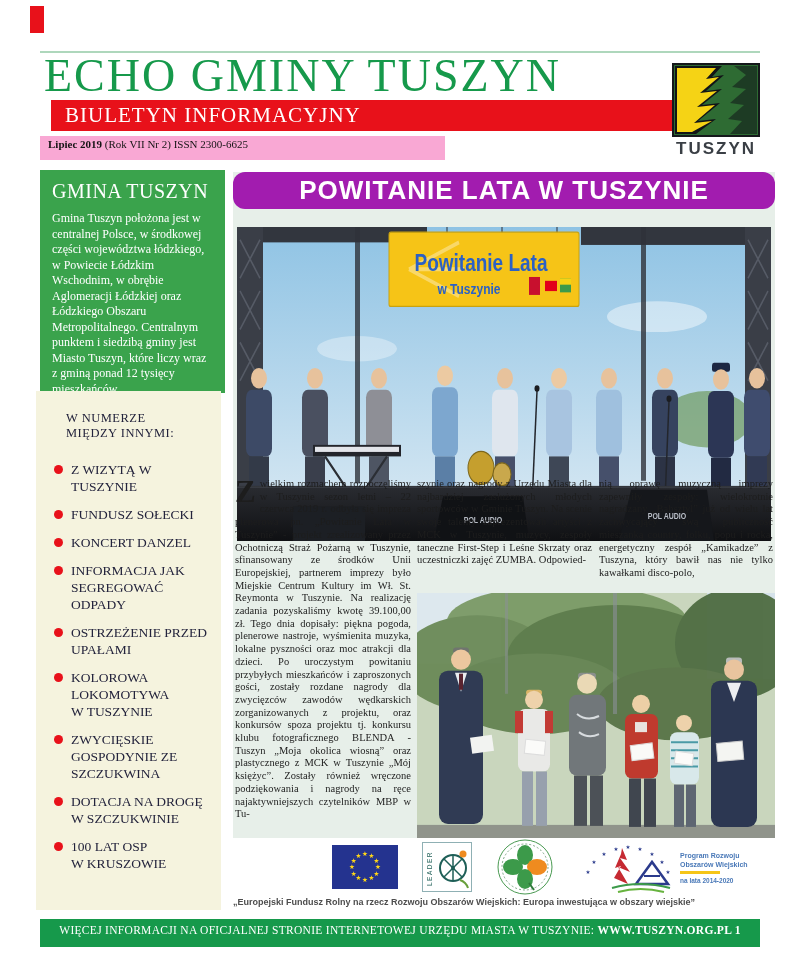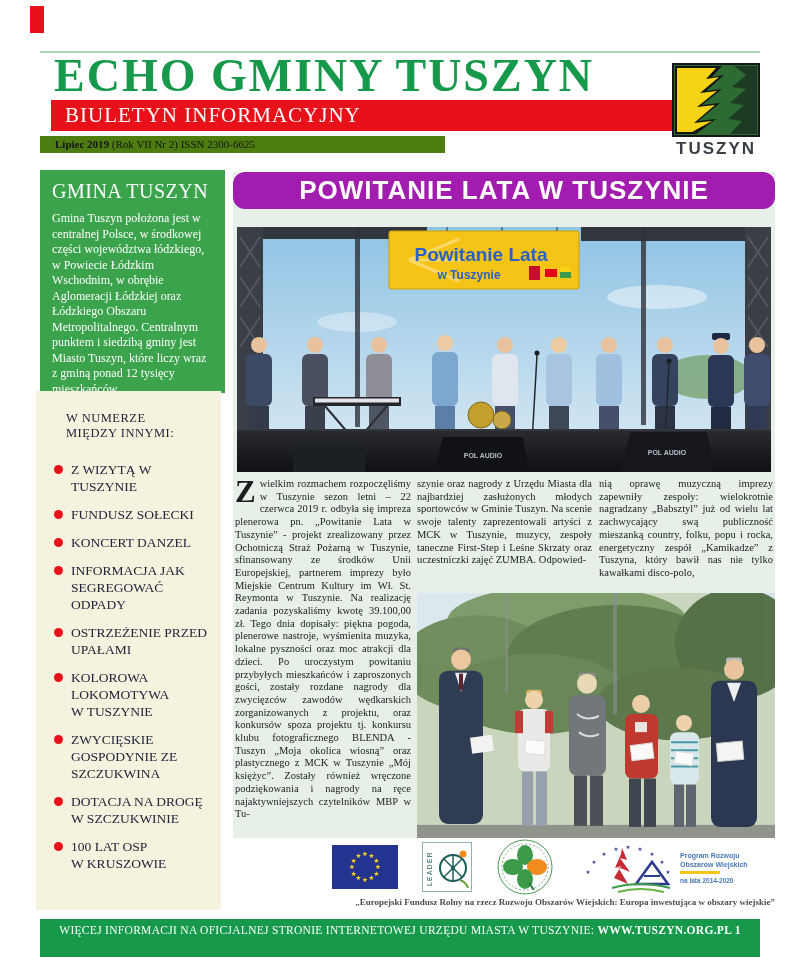--- a/index.html
+++ b/index.html
@@ -3,29 +3,29 @@
 <meta charset="utf-8">
 <style>
   html,body { margin:0; padding:0; background:#ffffff; }
   .page { position:relative; width:800px; height:969px; background:#ffffff;
           font-family:"Liberation Serif", serif; overflow:hidden; }
 
   .corner-mark { position:absolute; left:30px; top:6px; width:14px; height:27px; background:#e8111a; }
 
   .head-rule { position:absolute; left:40px; top:51px; width:720px; height:2px; background:#aed7bc; }
 
-  .title { position:absolute; left:54px; top:52px; margin:0; font-size:46px; line-height:48px;
-           font-weight:bold; color:#16994b; letter-spacing:2px; white-space:nowrap; }
+  .title { position:absolute; left:44px; top:52px; margin:0; font-size:46px; line-height:48px;
+           font-weight:normal; color:#16994b; letter-spacing:2px; white-space:nowrap; }
 
   .subtitle-bar { position:absolute; left:51px; top:100px; width:632px; height:31px; background:#e8111a;
                   color:#ffffff; font-size:21px; line-height:31px; padding-left:14px; box-sizing:border-box;
                   letter-spacing:1px; }
 
-  .issue-strip { position:absolute; left:40px; top:136px; width:405px; height:17px; background:#4d7c0f;
-                 font-size:11px; line-height:17px; padding-left:15px; box-sizing:border-box; color:#141414; }
+  .issue-strip { position:absolute; left:40px; top:136px; width:405px; height:24px; background:#f9a8d4;
+                 font-size:11px; line-height:17px; padding-left:8px; box-sizing:border-box; color:#141414; }
 
   .logo { position:absolute; left:672px; top:63px; width:88px; }
   .logo svg { display:block; }
   .logo-word { font-family:"Liberation Sans", sans-serif; font-size:17px; font-weight:bold;
                text-align:center; letter-spacing:2px; color:#3a3f45; margin-top:2px; }
 
   .about-box { position:absolute; left:40px; top:170px; width:185px; height:223px; background:#3aa34c;
                color:#ffffff; padding:10px 12px; box-sizing:border-box; }
   .about-box h2 { margin:0 0 8px 0; font-size:20px; font-weight:normal; letter-spacing:0.5px; }
   .about-box p { margin:0; font-size:12px; line-height:15.5px; }
@@ -35,37 +35,37 @@
   .toc-heading { margin:0 0 20px 12px; font-size:12.5px; font-weight:normal; letter-spacing:0.5px; }
   .toc-list { list-style:none; margin:0; padding:0; }
   .toc-item { position:relative; padding-left:17px; font-size:13.5px; line-height:17px; margin-bottom:11px; }
   .dot { position:absolute; left:0; top:4px; width:9px; height:9px; border-radius:50%; background:#e8111a; }
   .preline { white-space:pre-line; }
 
   .content { position:absolute; left:233px; top:172px; width:542px; height:666px; background:#e7efe9; }
   .headline { position:absolute; top:0; left:0; right:0; height:37px; background:#a21caf; color:#ffffff;
               font-family:"Liberation Sans", sans-serif; font-weight:bold; font-size:26px; line-height:37px;
               text-align:center; letter-spacing:1px;border-radius:12px; }
-  .photo1 { position:absolute; left:4px; top:55px; width:534px; height:245px; margin:0; }
+  .photo1 { position:absolute; left:4px; top:55px; width:534px; height:314px; margin:0; }
   .photo2 { position:absolute; left:184px; top:421px; width:358px; height:245px; margin:0; }
   .photo1 svg, .photo2 svg { display:block; width:100%; height:100%; }
 
   .col { position:absolute; font-size:10.5px; line-height:12.7px; text-align:justify; color:#1d1d1d;
          overflow:hidden; }
   .col1 { left:2px; top:306px; width:176px; height:356px; }
   .col2 { left:184px; top:306px; width:175px; height:108px; }
   .col3 { left:366px; top:306px; width:174px; height:108px; }
   .dropcap { float:left; font-size:31px; line-height:26px; font-weight:bold; padding:1px 4px 0 0; }
 
   .eu-strip { position:absolute; left:332px; top:839px; width:443px; height:56px;
               display:flex; align-items:center; gap:24px; }
-  .eu-caption { position:absolute; left:233px; top:897px; width:542px; text-align:right;
-                font-family:Liberation Serif, serif; font-size:9px; font-weight:bold; color:#4d4d4d; }
-
-  .footer { position:absolute; left:40px; top:919px; width:720px; height:38px; background:#16994b;
+  .eu-caption { position:absolute; left:233px; top:897px; width:542px; text-align:left;
+                font-family:Liberation Sans, sans-serif; font-size:9px; font-weight:bold; color:#4d4d4d; }
+
+  .footer { position:absolute; left:40px; top:919px; width:720px; height:28px; background:#16994b;
             color:#ffffff; text-align:center; font-size:11.5px; line-height:22px; letter-spacing:0.3px; }
   .footer b { font-weight:bold; }
 </style>
 </head>
 <body>
 
 <div class="page">
 
   <div class="corner-mark"></div>
   <div class="head-rule"></div>

